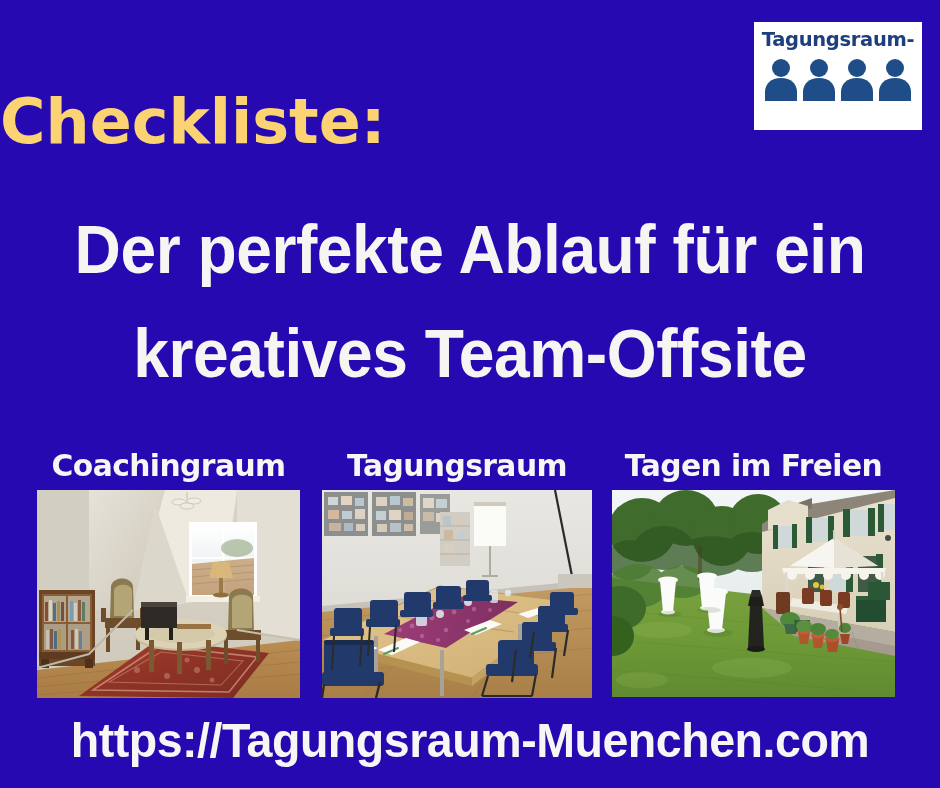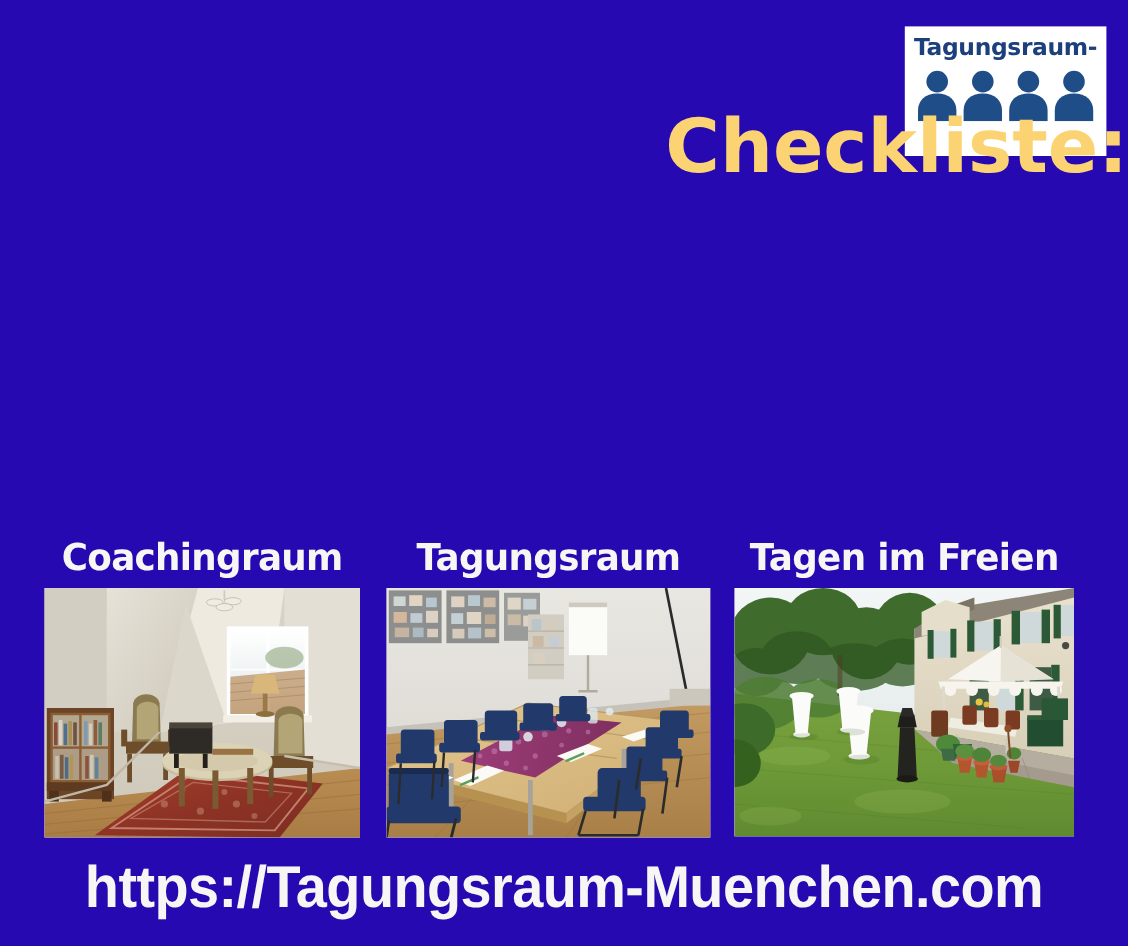--- a/index.html
+++ b/index.html
@@ -52,21 +52,21 @@
     height: 44px;
     display: block;
   }
 
   
   #headline-block {
     position: absolute;
     left: 0;
     top: 86px;
     width: 940px;
-    text-align: right;
+    text-align: left;
   }
   #title-checkliste {
     color: #fcd372;
     font-family: "DejaVu Sans", sans-serif;
     font-weight: 700;
     font-size: 62px;
     line-height: 72px;
     letter-spacing: 0px;
   }
   #subtitle-block {
@@ -159,20 +159,24 @@
           <path d="M19 21 C9 21 3 27 3 35 L3 44 L35 44 L35 35 C35 27 29 21 19 21 Z"></path>
         </g>
       </g>
     </svg>
   </div>
 
   <div id="headline-block">
     <div id="title-checkliste">Checkliste:</div>
   </div>
 
+  <div id="subtitle-block">
+    <div class="subtitle-line">Der perfekte Ablauf für ein</div>
+    <div class="subtitle-line">kreatives Team-Offsite</div>
+  </div>
 
   <div class="caption" id="caption-0">Coachingraum</div>
   <div class="caption" id="caption-1">Tagungsraum</div>
   <div class="caption" id="caption-2">Tagen im Freien</div>
 
   <div class="photo" id="photo-0">
     <svg viewBox="0 0 263 208" preserveAspectRatio="none">
       <defs>
         <linearGradient id="c-wall" x1="0" y1="0" x2="0" y2="1">
           <stop offset="0" stop-color="#d9d4c8"></stop>

